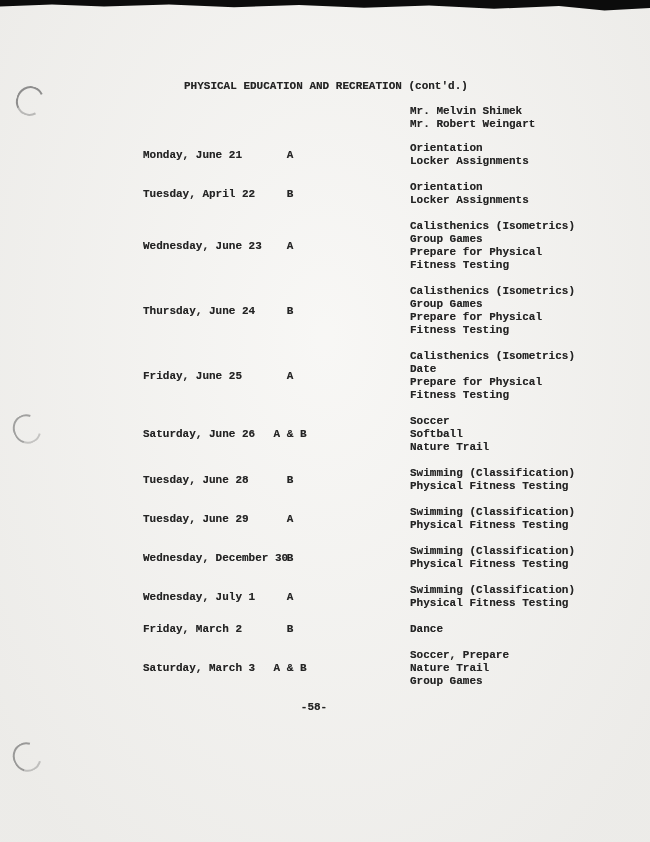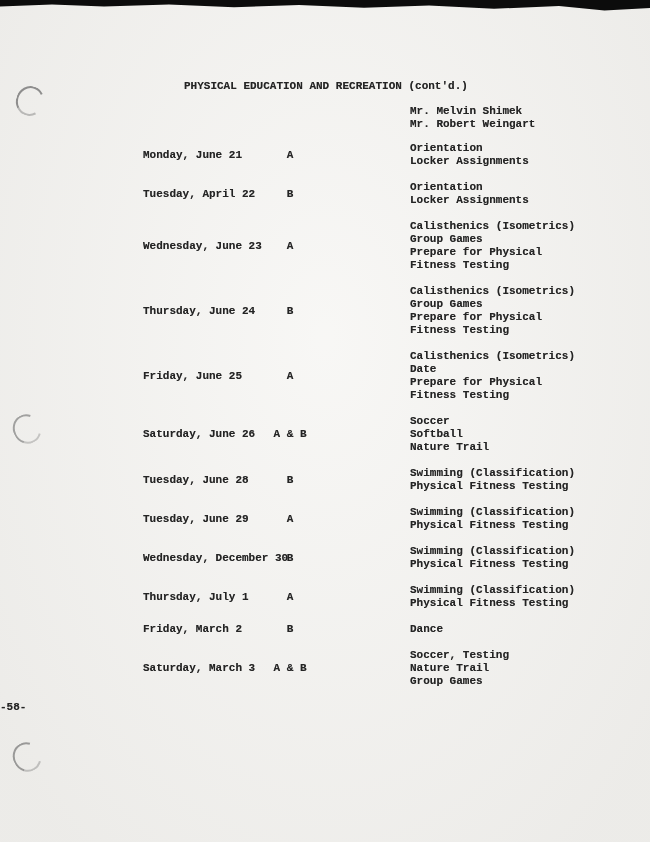--- a/index.html
+++ b/index.html
@@ -55,21 +55,21 @@
   .th-date     { margin-left: 180px; }
   .th-group    { margin-left: 75px; }
   .th-activity { margin-left: 130px; }
 
   .rows { margin-top: 11px; padding-left: 143px; }
   .row { display: flex; align-items: center; margin-bottom: 13px; }
   .col-date  { width: 127px; white-space: pre; }
   .col-group { width: 40px; text-align: center; white-space: pre; }
   .col-activity { margin-left: 100px; white-space: pre; }
 
-  .page-number { margin-top: 1px; padding-right: 22px; }
+  .page-number { margin-top: 1px; text-align: center; padding-right: 22px; }
 </style>
 </head>
 <body>
 
 <div class="page">
   <div class="top-edge"></div>
   <div class="margin-mark mark-1"></div>
   <div class="margin-mark mark-2"></div>
   <div class="margin-mark mark-3"></div>
 
@@ -122,31 +122,31 @@
           <div class="col-date">Tuesday, June 29</div>
           <div class="col-group">A</div>
           <div class="col-activity"><div>Swimming (Classification)</div><div>Physical Fitness Testing</div></div>
         </div>
         <div class="row">
           <div class="col-date">Wednesday, December 30</div>
           <div class="col-group">B</div>
           <div class="col-activity"><div>Swimming (Classification)</div><div>Physical Fitness Testing</div></div>
         </div>
         <div class="row">
-          <div class="col-date">Thursday, July 1</div>
+          <div class="col-date">Wednesday, July 1</div>
           <div class="col-group">A</div>
           <div class="col-activity"><div>Swimming (Classification)</div><div>Physical Fitness Testing</div></div>
         </div>
         <div class="row">
           <div class="col-date">Friday, March 2</div>
           <div class="col-group">B</div>
           <div class="col-activity"><div>Dance</div></div>
         </div>
         <div class="row">
           <div class="col-date">Saturday, March 3</div>
           <div class="col-group">A &amp; B</div>
-          <div class="col-activity"><div>Soccer, Testing</div><div>Nature Trail</div><div>Group Games</div></div>
+          <div class="col-activity"><div>Soccer, Prepare</div><div>Nature Trail</div><div>Group Games</div></div>
         </div>
       </div>
 
     <div class="page-number">-58-</div>
   </div>
 </div>
 
 </body></html>

